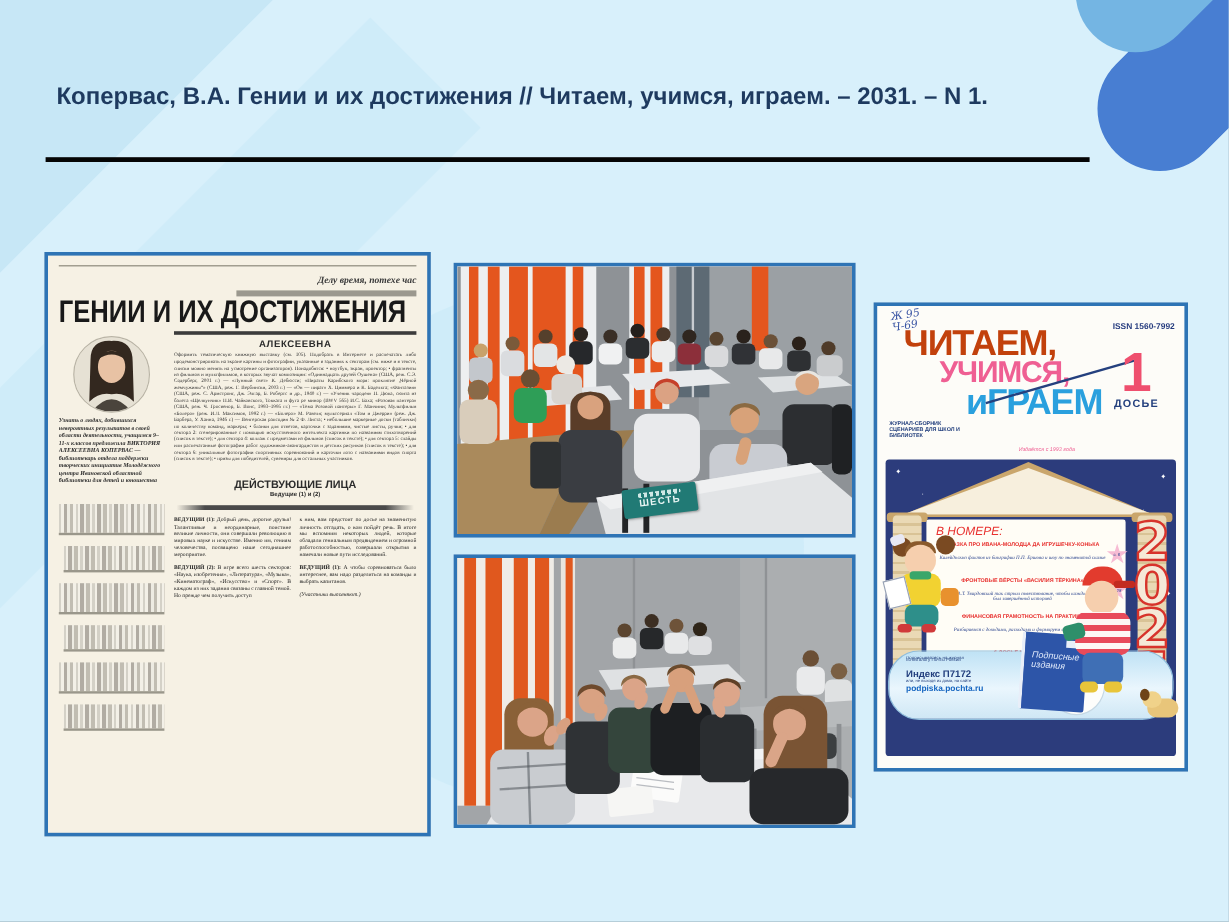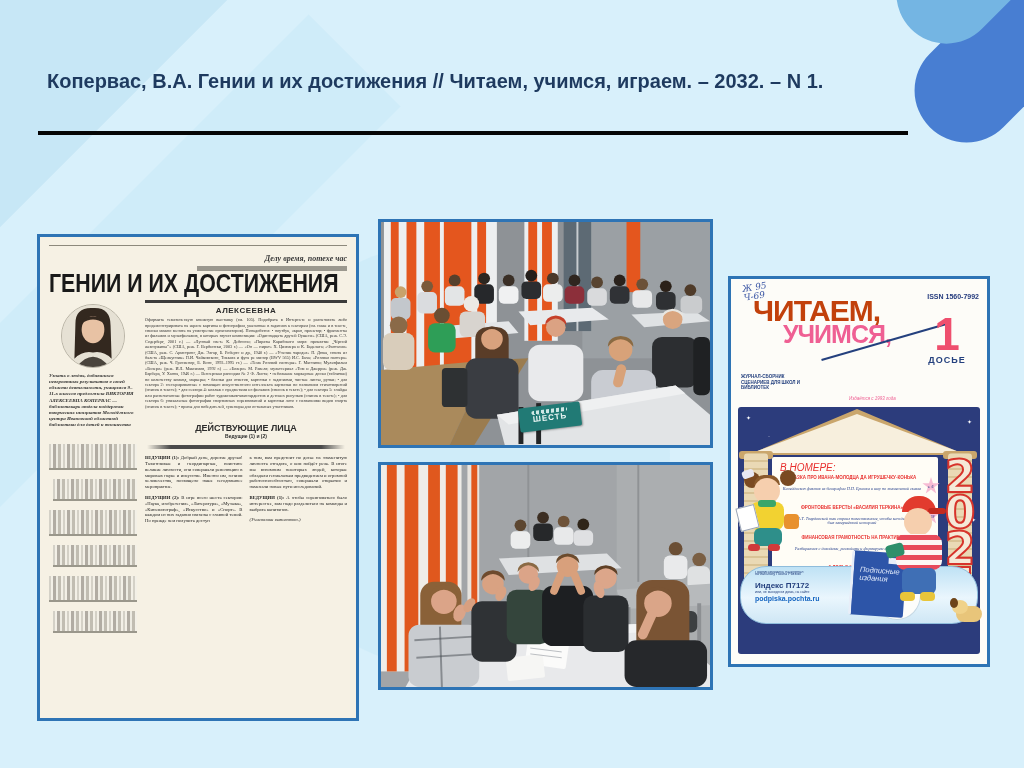--- a/index.html
+++ b/index.html
@@ -13,21 +13,21 @@
   .pill{border-radius:60px;transform:rotate(-45deg);}
   .pill-light{left:870px;top:-120px;width:280px;height:100px;background:#74b5e3;}
   .pill-dark{left:880px;top:-45px;width:340px;height:104px;background:#487ed2;}
   
   .title{position:absolute;left:690px;top:8px;width:200px;text-align:center;margin:0;
          font-size:36px;font-weight:bold;color:#1e3a5f;}
   .citation{position:absolute;left:47px;top:68px;width:880px;font-size:20px;font-weight:bold;
             color:#1e3a5f;line-height:27px;}
   .hr-black{position:absolute;left:38px;top:131px;width:870px;height:4px;background:#050505;}
   
-  .framed{position:absolute;border:3px solid #2e74b5;box-sizing:border-box;background:#fff;margin-top:24px;}
+  .framed{position:absolute;border:3px solid #2e74b5;box-sizing:border-box;background:#fff;}
   
   .scan{left:37px;top:210px;width:322px;height:487px;background:#f6f1e4;overflow:hidden;
         color:#2c2c2c;padding:8px 9px 0 9px;}
   .scan-top{position:relative;height:22px;border-top:1px solid #8d897c;}
   .rubric-wrap{position:absolute;right:0;top:1px;text-align:right;}
   .rubric{font-family:"Liberation Serif",serif;font-style:italic;font-weight:bold;font-size:8px;color:#3a3a3a;}
   .rubric-bar{margin-top:1px;width:150px;height:5px;background:#9b988e;}
   .headline{margin:2px 0 4px 0;font-size:26px;line-height:26px;font-weight:900;color:#191919;
             letter-spacing:0;white-space:nowrap;transform:scaleX(.82);transform-origin:left;}
   .scan-cols{display:flex;gap:8px;height:394px;}
@@ -166,21 +166,21 @@
 
 <div class="slide">
 
   <div class="decor band1"></div>
   <div class="decor band2"></div>
   <div class="decor blob"></div>
   <div class="decor pill pill-dark"></div>
   <div class="decor pill pill-light"></div>
 
   <div class="citation">
-    <div>Копервас, В.А. Гении и их достижения // Читаем, учимся, играем. – 2032. – N 1.</div>
+    <div>Копервас, В.А. Гении и их достижения // Читаем, учимся, играем. – 2031. – N 1.</div>
   </div>
   <div class="hr-black"></div>
 
   <div class="framed scan">
     <div class="scan-top">
       <div class="rubric-wrap">
         <span class="rubric">Делу время, потехе час</span>
         <div class="rubric-bar"></div>
       </div>
     </div>
@@ -442,20 +442,21 @@
 
   <aside class="framed cover">
     <div class="callno">
       <div>Ж 95</div>
       <div>Ч-69</div>
     </div>
     <div class="issn">ISSN 1560-7992</div>
     <div class="cv-title">
       <div class="t1">ЧИТАЕМ,</div>
       <div class="t2">УЧИМСЯ,</div>
+      <div class="t3">иГРАЕМ</div>
     </div>
     <div class="t-slash"></div>
     <div class="big-issue">
       <div class="big-one">1</div>
       <div class="issue-label">ДОСЬЕ</div>
     </div>
     <div class="tagline-wrap">
       <div class="tagline s50">ЖУРНАЛ-СБОРНИК СЦЕНАРИЕВ ДЛЯ ШКОЛ И БИБЛИОТЕК</div>
     </div>
     <div class="since-wrap">

